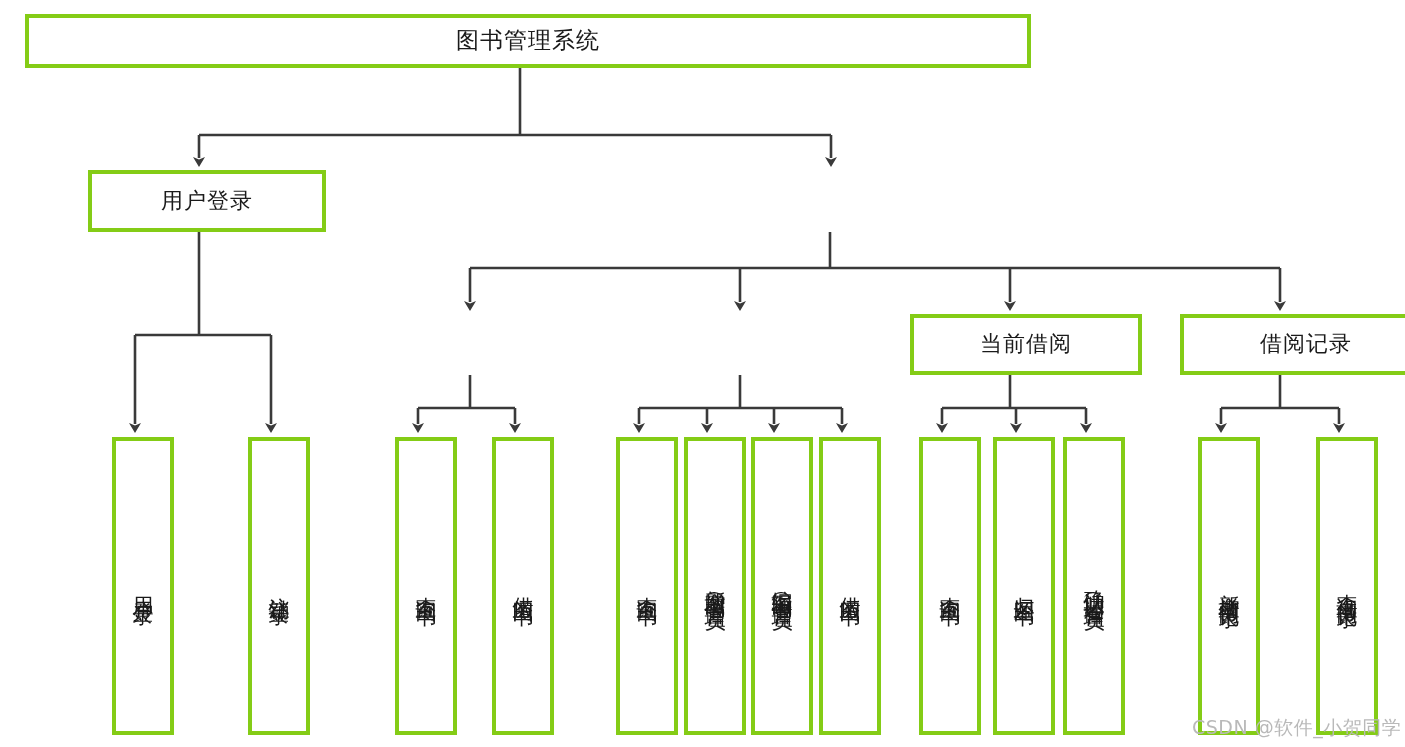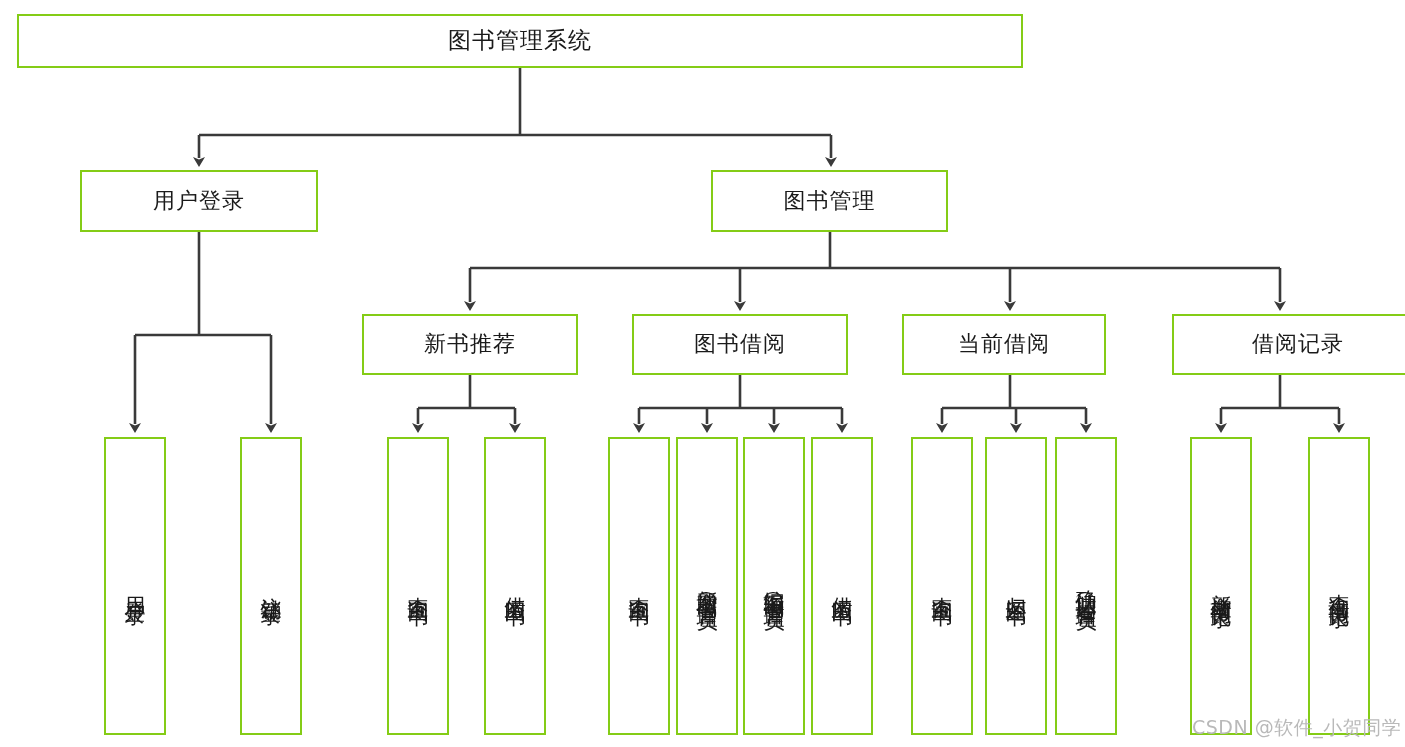--- a/index.html
+++ b/index.html
@@ -21,26 +21,27 @@
     position: absolute;
     left: 0;
     top: 0;
     width: 1405px;
     height: 747px;
     pointer-events: none;
   }
   .node {
     position: absolute;
     box-sizing: border-box;
-    border: 2px solid #84cc16;
+    border: 4px solid #84cc16;
     background: #ffffff;
     display: flex;
     align-items: center;
     justify-content: center;
     color: #1a1a1a;
+    margin-left: 8px;
   }
   .node.horiz {
     font-size: 22px;
     letter-spacing: 1px;
     line-height: 1.2;
   }
   .node.root {
     font-size: 23px;
   }
   .node.vert {
@@ -121,31 +122,22 @@
     </g>
   </svg>
 
   <div class="node horiz root" id="node-root" style="left: 17px; top: 14px; width: 1006px; height: 54px;">
     <span>图书管理系统</span>
   </div>
 
   <div class="node horiz" id="node-l2-0" style="left: 80px; top: 170px; width: 238px; height: 62px;">
     <span>用户登录</span>
   </div>
-  <div class="node horiz" id="node-l2-1" style="left: 711px; top: 170px; width: 237px; height: 62px;">
-    <span>图书管理</span>
-  </div>
 
-  <div class="node horiz" id="node-l3-0" style="left: 362px; top: 314px; width: 216px; height: 61px;">
-    <span>新书推荐</span>
-  </div>
-  <div class="node horiz" id="node-l3-1" style="left: 632px; top: 314px; width: 216px; height: 61px;">
-    <span>图书借阅</span>
-  </div>
-  <div class="node horiz" id="node-l3-2" style="left: 902px; top: 314px; width: 204px; height: 61px;">
+  <div class="node horiz" id="node-l3-2" style="left: 902px; top: 314px; width: 232px; height: 61px;">
     <span>当前借阅</span>
   </div>
   <div class="node horiz" id="node-l3-3" style="left: 1172px; top: 314px; width: 252px; height: 61px;">
     <span>借阅记录</span>
   </div>
 
   <div class="node vert" id="node-leaf-0" style="left: 104px; top: 437px; width: 62px; height: 298px;">
     <span class="vtext">用户登录</span>
   </div>
   <div class="node vert" id="node-leaf-1" style="left: 240px; top: 437px; width: 62px; height: 298px;">

